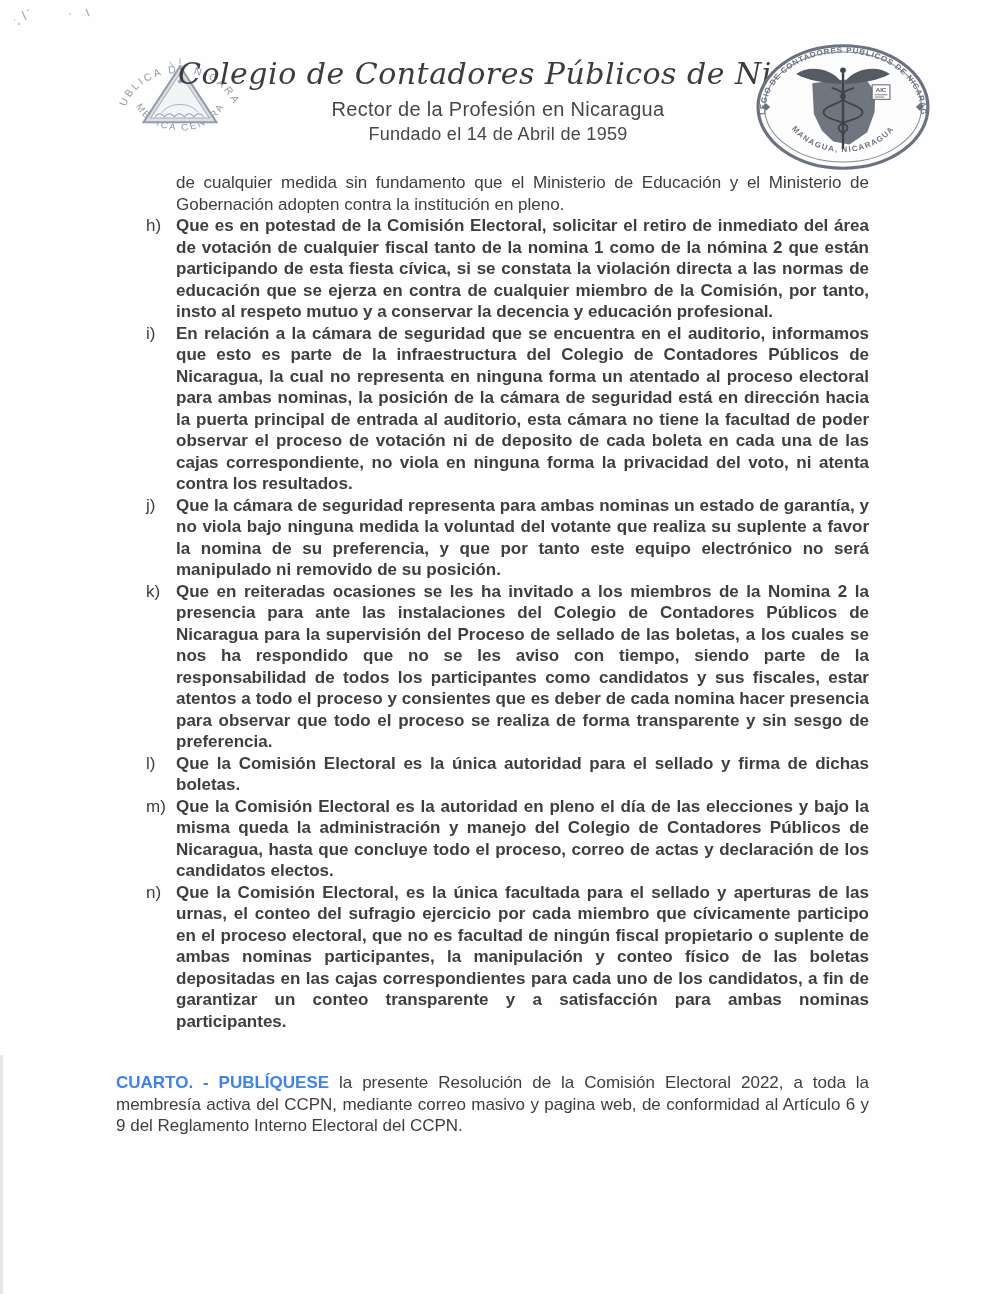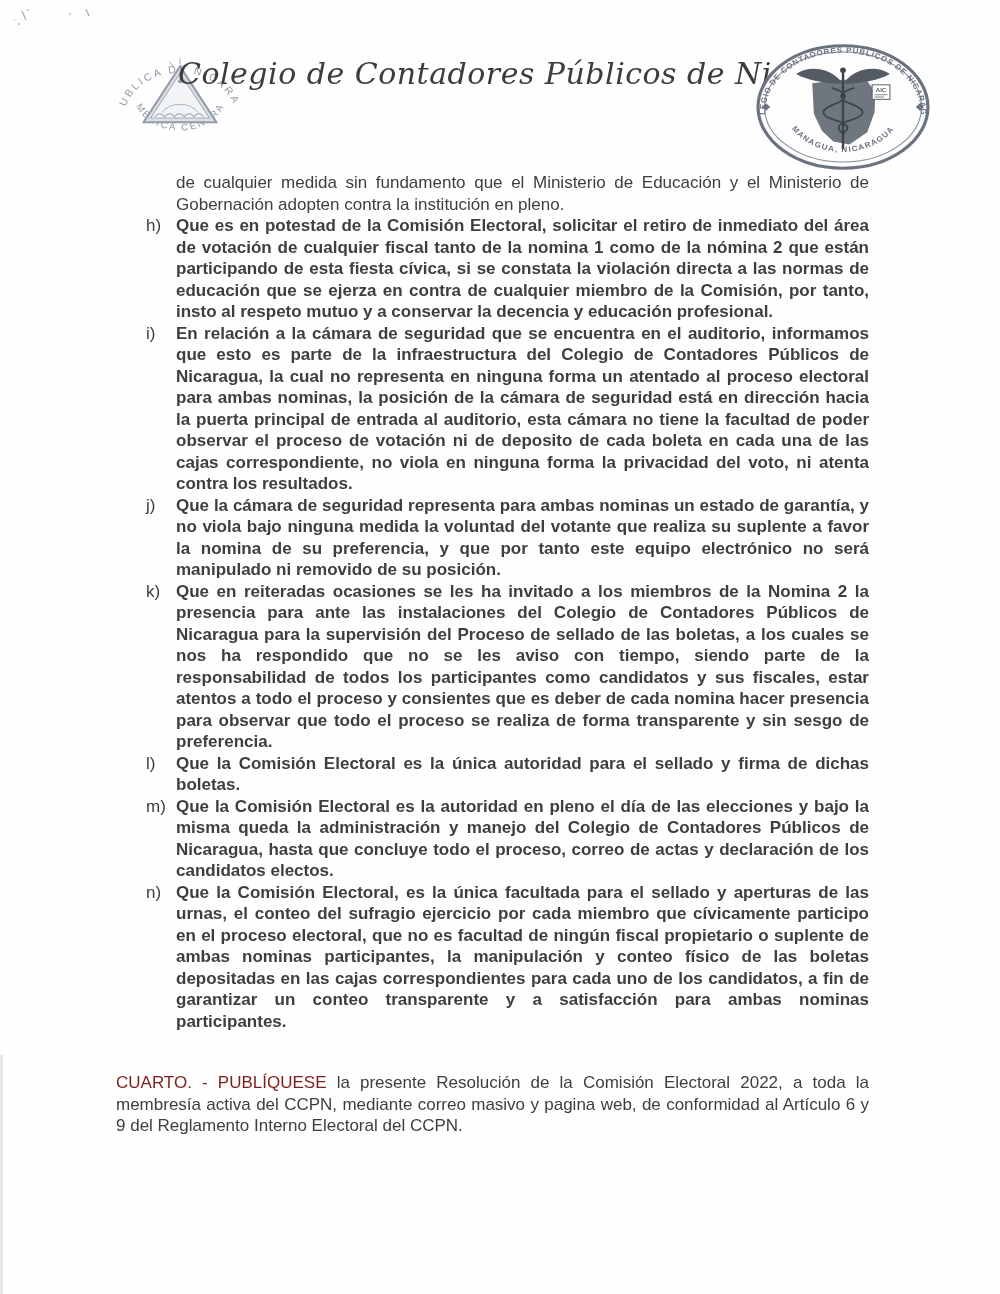--- a/index.html
+++ b/index.html
@@ -34,21 +34,21 @@
   
   .body-text{
     position:absolute;left:116px;top:172px;width:753px;
     font-size:17px;line-height:21.5px;
   }
   .continuation{margin:0 0 0 60px;text-align:justify;}
   .lettered-item{display:flex;}
   .item-letter{width:30px;margin-left:30px;flex:none;}
   .item-text{flex:1;text-align:justify;font-weight:bold;}
   .closing{margin-top:40px;text-align:justify;}
-  .closing strong{font-weight:normal;color:#7f1d1d;}
+  .closing strong{font-weight:bold;color:#3b82f6;}
 
   svg text{font-family:"Liberation Sans", sans-serif;}
 </style>
 </head>
 <body>
 
 <div class="page">
 
   <div class="edge-line"></div>
 
@@ -80,20 +80,22 @@
         <path d="M100,40 L142,106 L58,106 Z" fill="#f2f4f6" stroke="#a7aeba" stroke-width="1.5"></path>
         <path d="M64,104 q7,-9 14,0 q7,-9 14,0 q7,-9 14,0 q7,-9 14,0 q7,-9 14,0" fill="none" stroke="#99a1ad" stroke-width="1.5"></path>
         <path d="M74,98 A 30,24 0 0 1 126,98" fill="none" stroke="#a5acb8" stroke-width="1.3"></path>
         <circle cx="100" cy="52" r="3" fill="#9aa2ae"></circle>
         <path d="M100,27 l0,-9 M91,31 l-6,-8 M109,31 l6,-8" stroke="#9aa2ae" stroke-width="1.3"></path>
       </g>
     </svg>
 
     <div class="title-block">
       <div class="doc-title">Colegio de Contadores Públicos de Nicaragua</div>
+      <div class="doc-subtitle">Rector de la Profesión en Nicaragua</div>
+      <div class="doc-founded">Fundado el 14 de Abril de 1959</div>
     </div>
 
     <svg class="seal-right" width="178" height="130" viewBox="0 0 220 170" preserveAspectRatio="none">
       <defs>
         <path id="rs-top" d="M 14,92 A 96,78 0 0 1 206,92" fill="none"></path>
         <path id="rs-bot" d="M 38,96 A 74,62 0 0 0 182,96" fill="none"></path>
       </defs>
       <ellipse cx="110" cy="85" rx="105" ry="80" fill="#fdfdfd" stroke="#6b7280" stroke-width="4"></ellipse>
       <ellipse cx="110" cy="85" rx="97" ry="72" fill="none" stroke="#848b96" stroke-width="1.3"></ellipse>
       <text font-size="10" letter-spacing="1" fill="#6b7280" font-weight="bold">

